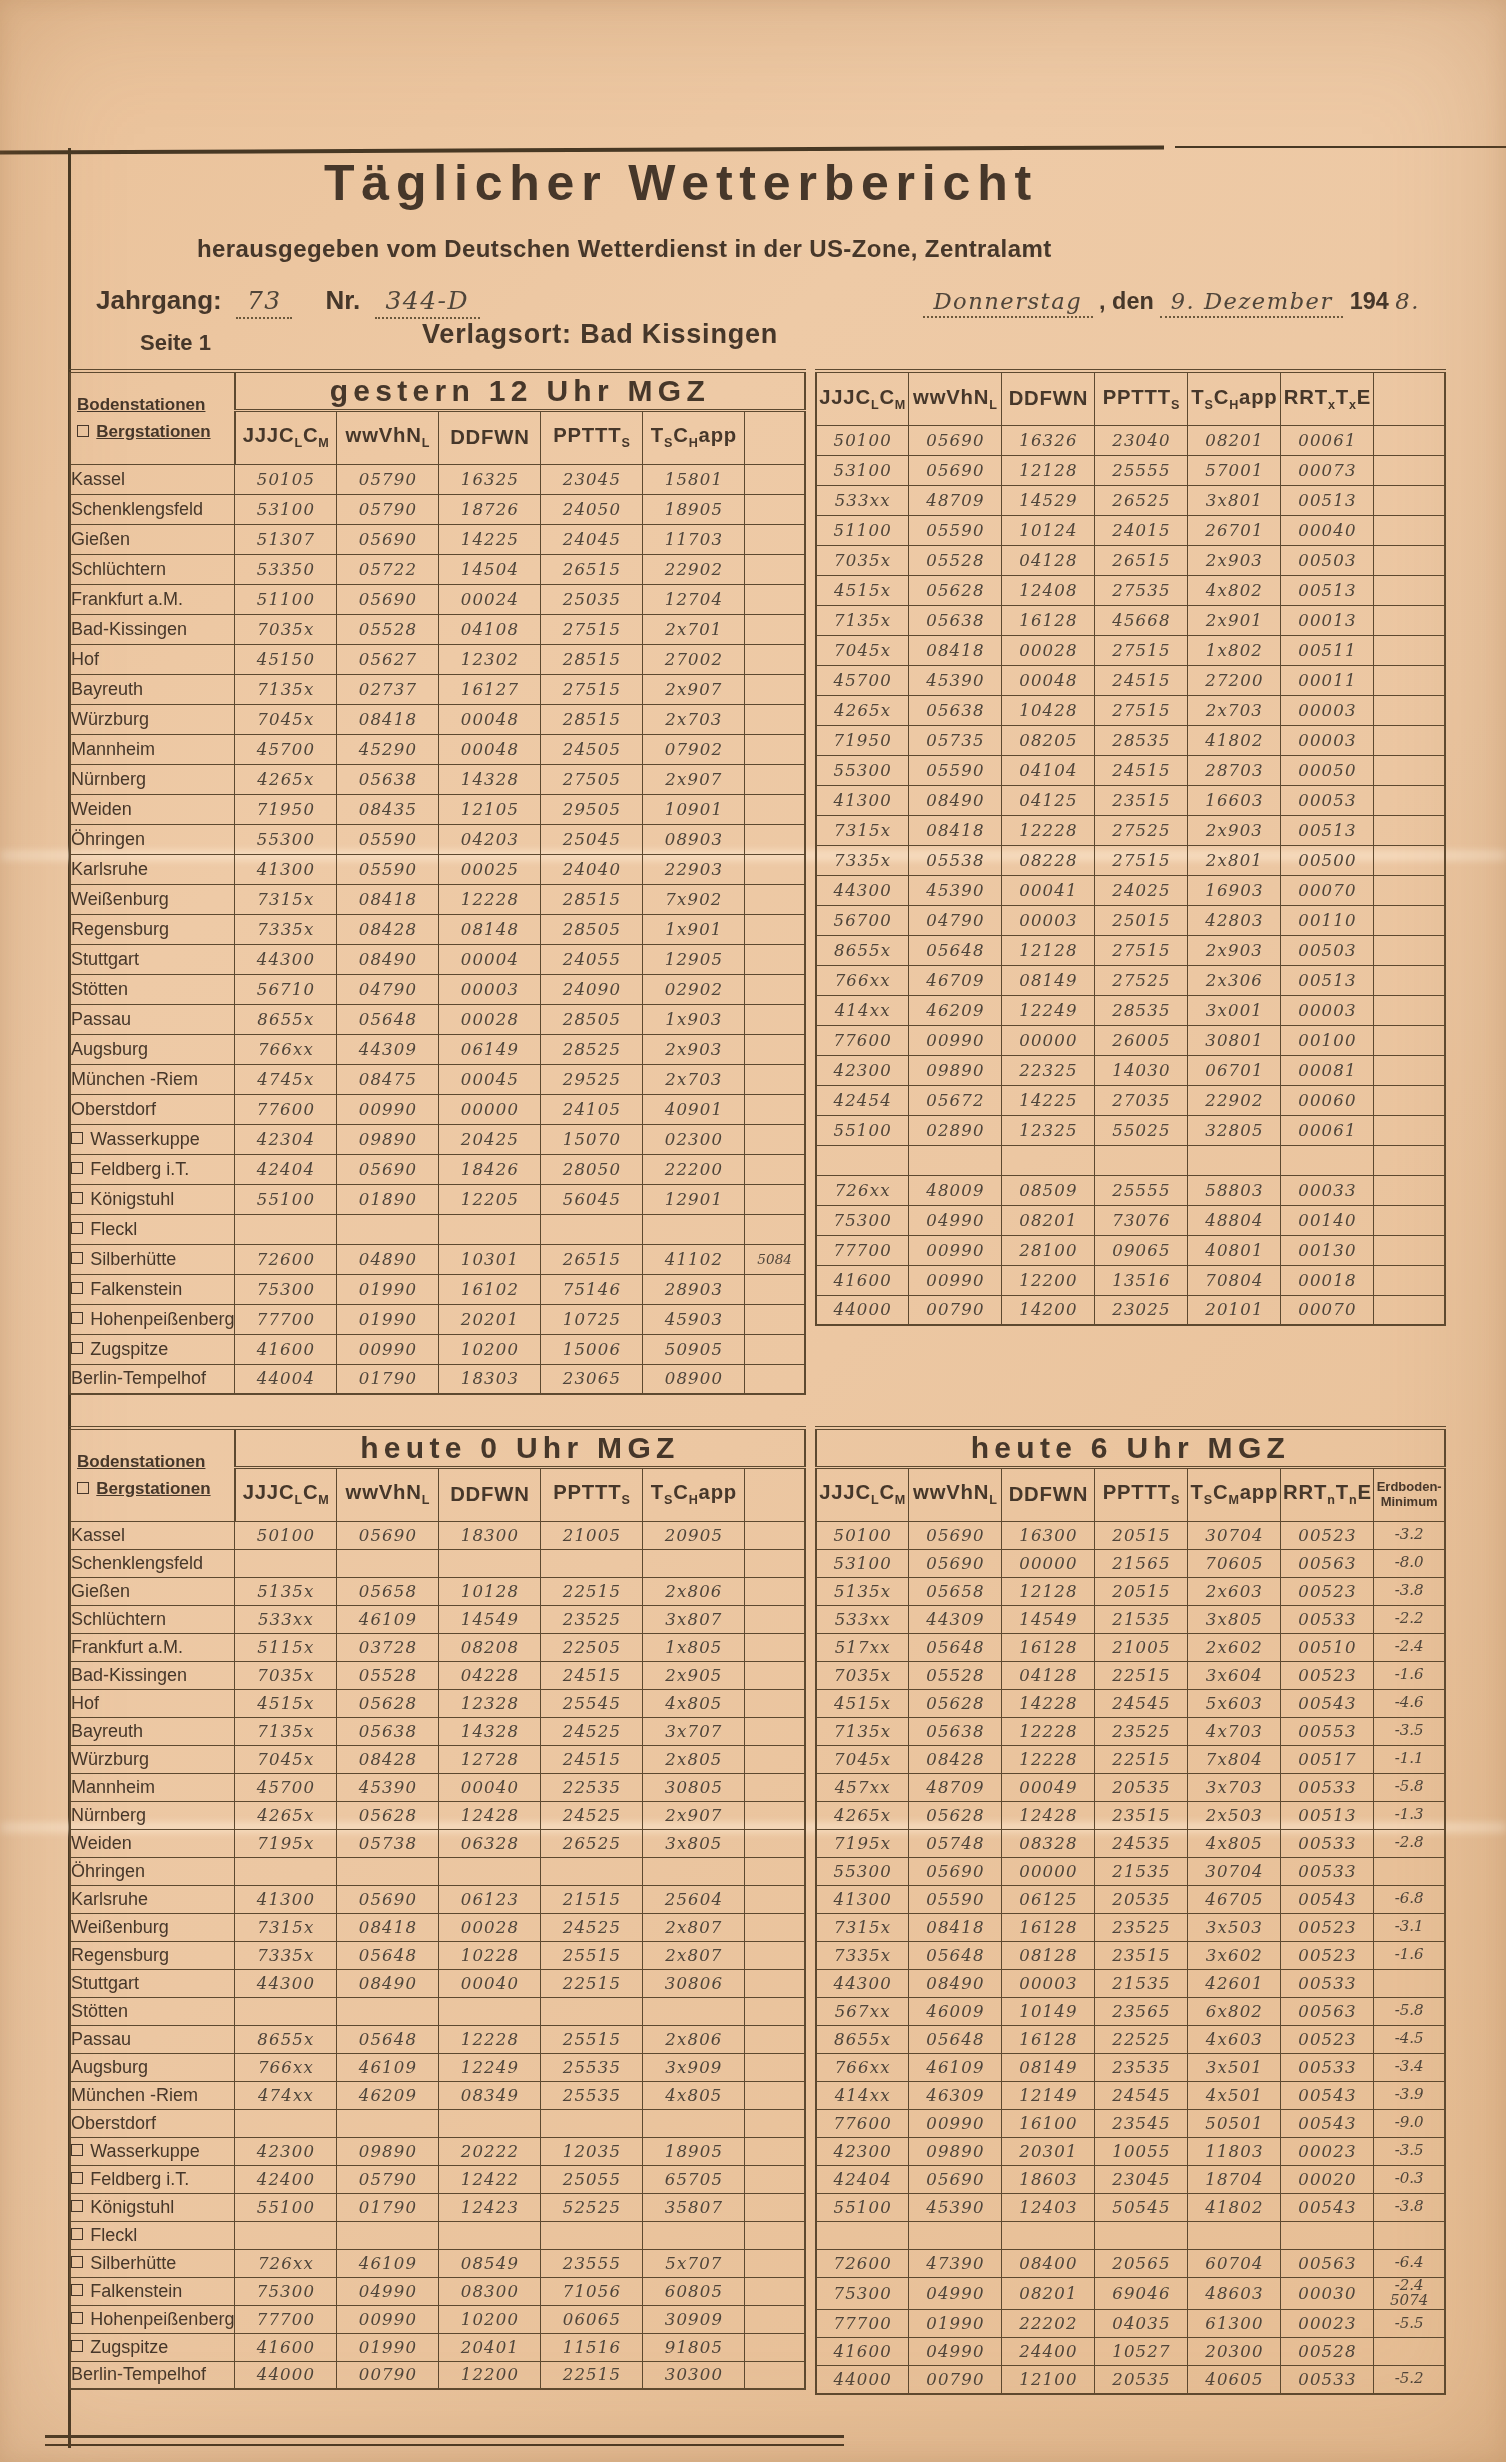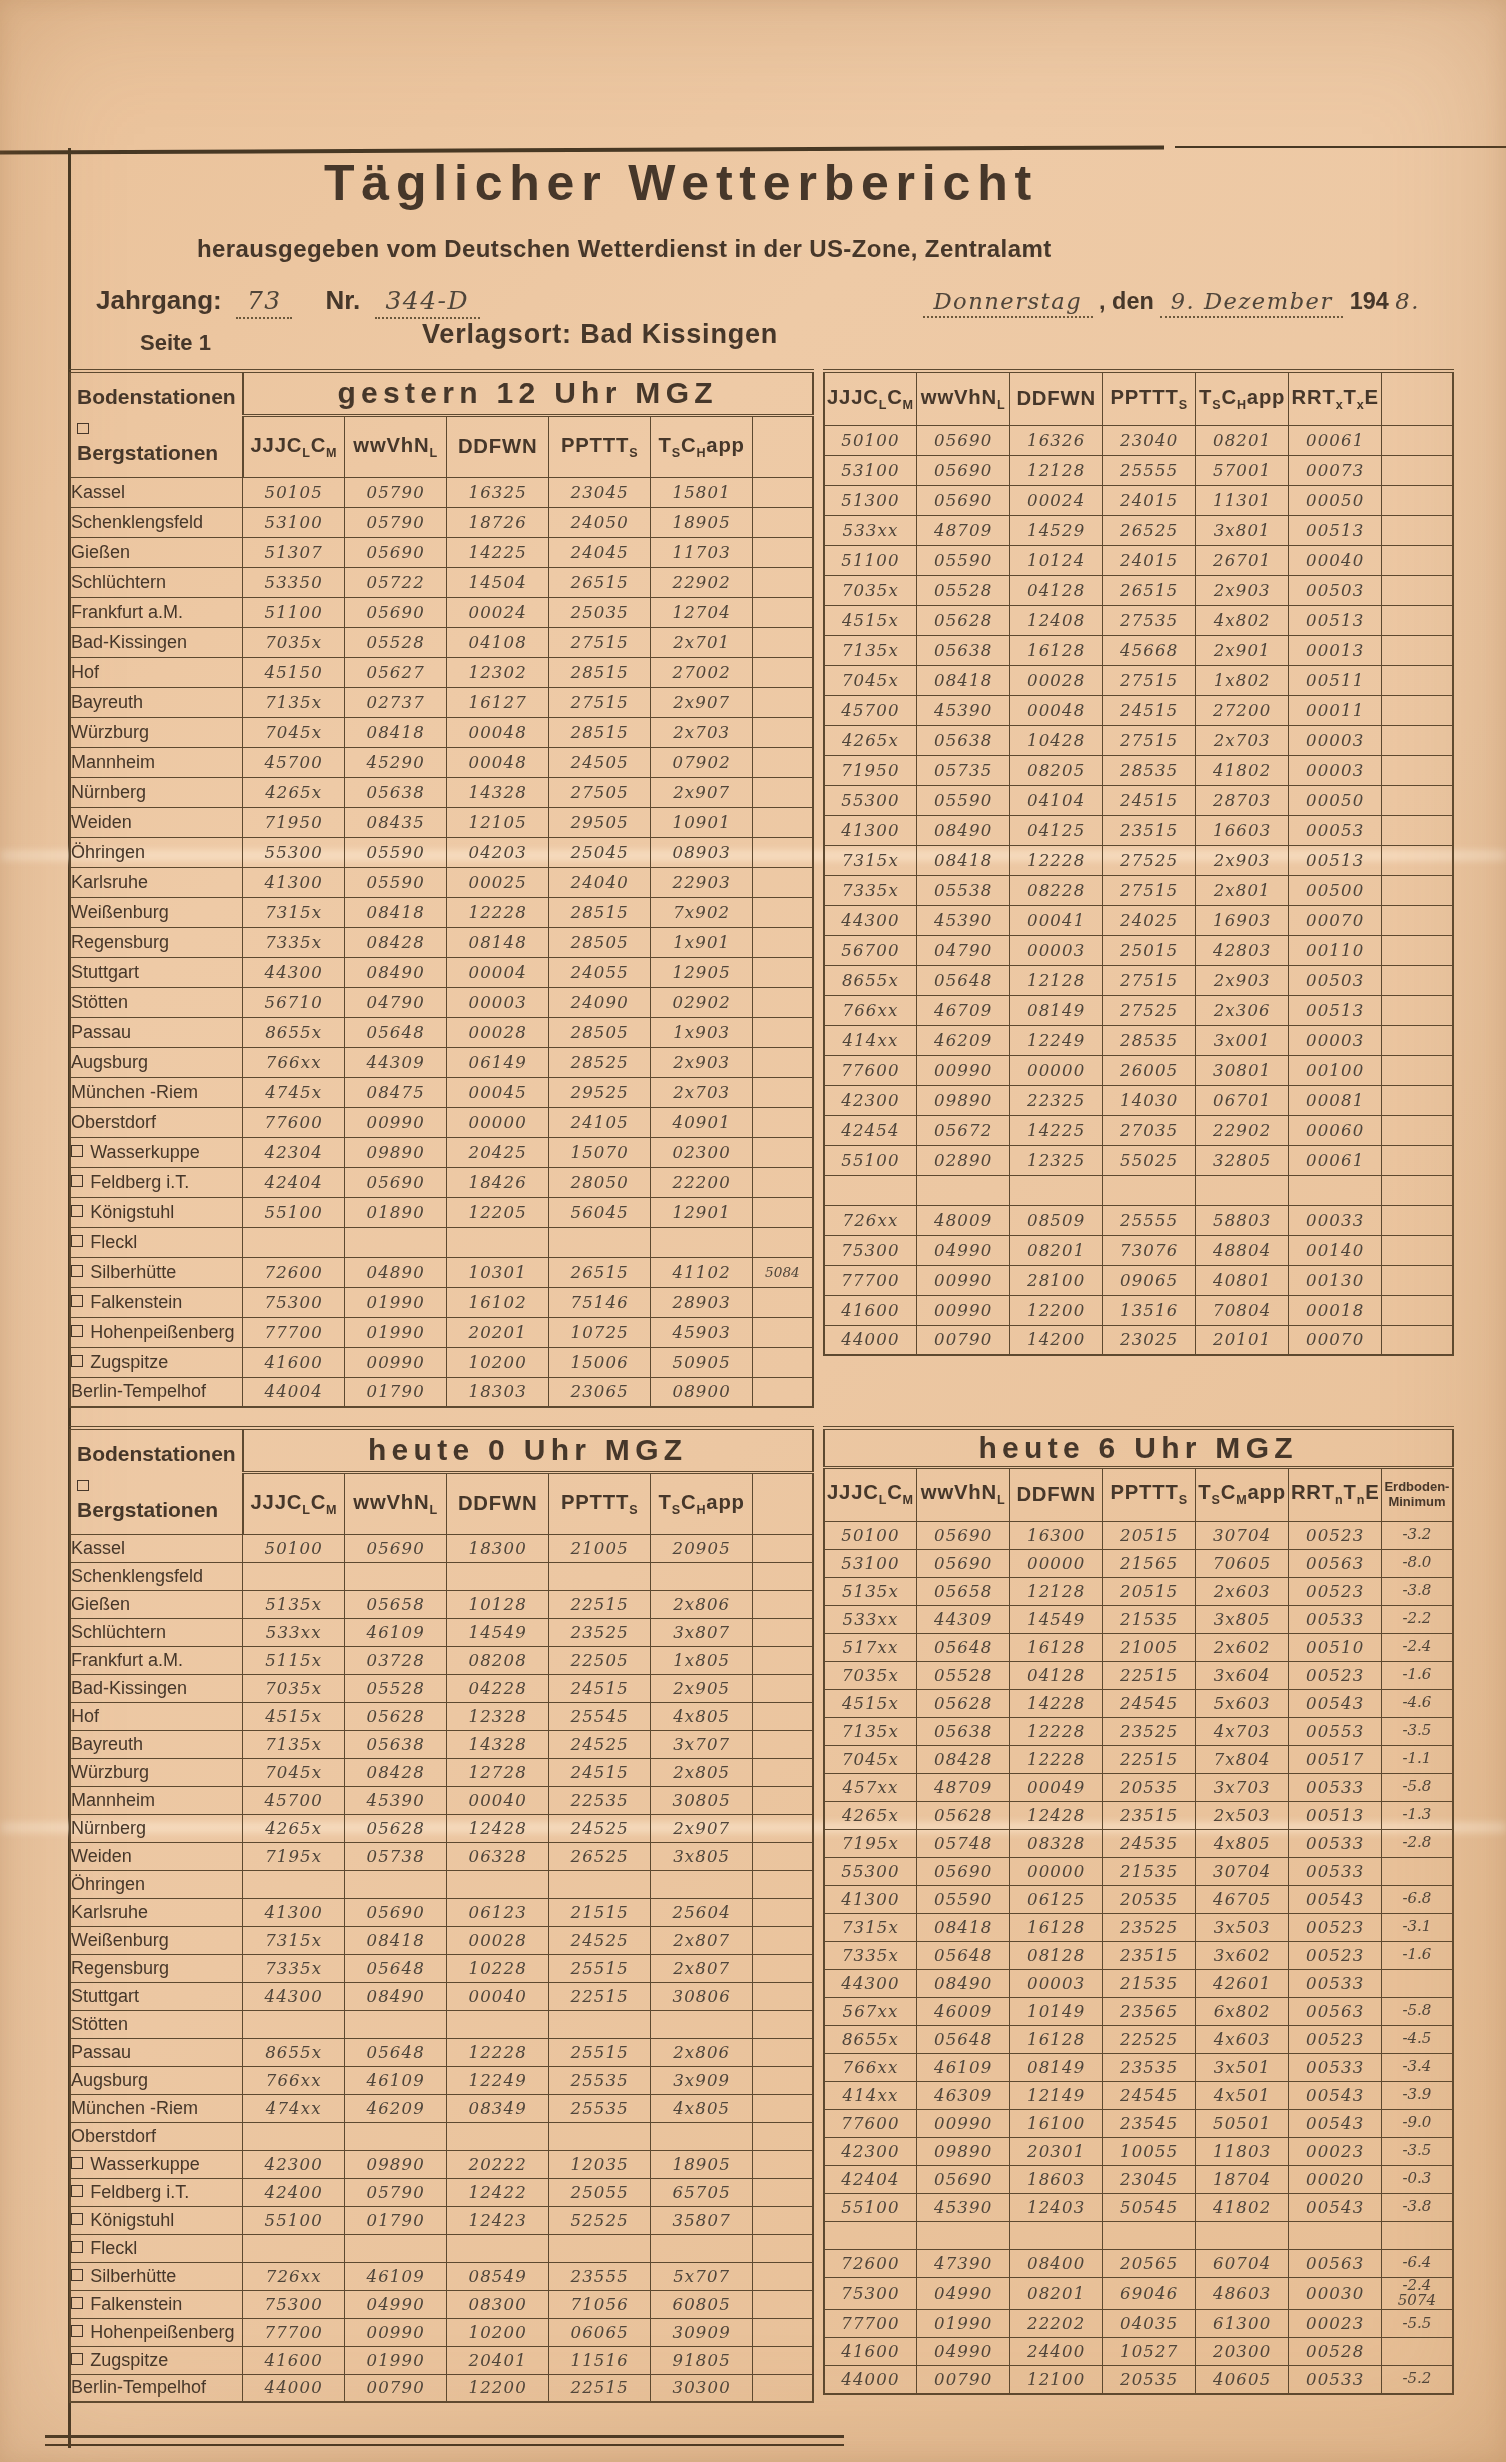--- a/index.html
+++ b/index.html
@@ -48,22 +48,23 @@
   #t1{top:369px;}
   #t2{top:1426px;}
   table.wt{
     border-collapse:collapse;table-layout:fixed;
     border:2.3px solid var(--line);border-top:4.5px double var(--line);
   }
   table.wt th,table.wt td{
     border:1.5px solid var(--line);padding:0;overflow:hidden;
   }
   table.wt .station-head{
-    text-align:left;padding:4.5px 6px;font-size:21px;color:var(--ink);
+    text-align:left;padding:4.5px 6px;font-size:17px;color:var(--ink);
     border-right:2.3px solid var(--line);
+    text-decoration:underline;
   }
   .station-head .legend-line{font-weight:bold;margin:7.5px 0;}
   table.wt .group-title{
     font-size:30px;font-weight:bold;letter-spacing:5.3px;color:var(--ink);
     border-bottom:3.8px double var(--line);
   }
   table.wt th.colhead{
     font-size:20.3px;font-weight:bold;color:var(--ink);letter-spacing:0.8px;
   }
   table.wt th.colhead sub, table.wt .group-title sub{font-size:62%;}
@@ -465,29 +466,20 @@
           <tr>
             <td class="val">53100</td>
             <td class="val">05690</td>
             <td class="val">12128</td>
             <td class="val">25555</td>
             <td class="val">57001</td>
             <td class="val">00073</td>
             <td class="val narrow"></td>
           </tr>
           <tr>
-            <td class="val">51300</td>
-            <td class="val">05690</td>
-            <td class="val">00024</td>
-            <td class="val">24015</td>
-            <td class="val">11301</td>
-            <td class="val">00050</td>
-            <td class="val narrow"></td>
-          </tr>
-          <tr>
             <td class="val">533xx</td>
             <td class="val">48709</td>
             <td class="val">14529</td>
             <td class="val">26525</td>
             <td class="val">3x801</td>
             <td class="val">00513</td>
             <td class="val narrow"></td>
           </tr>
           <tr>
             <td class="val">51100</td>

